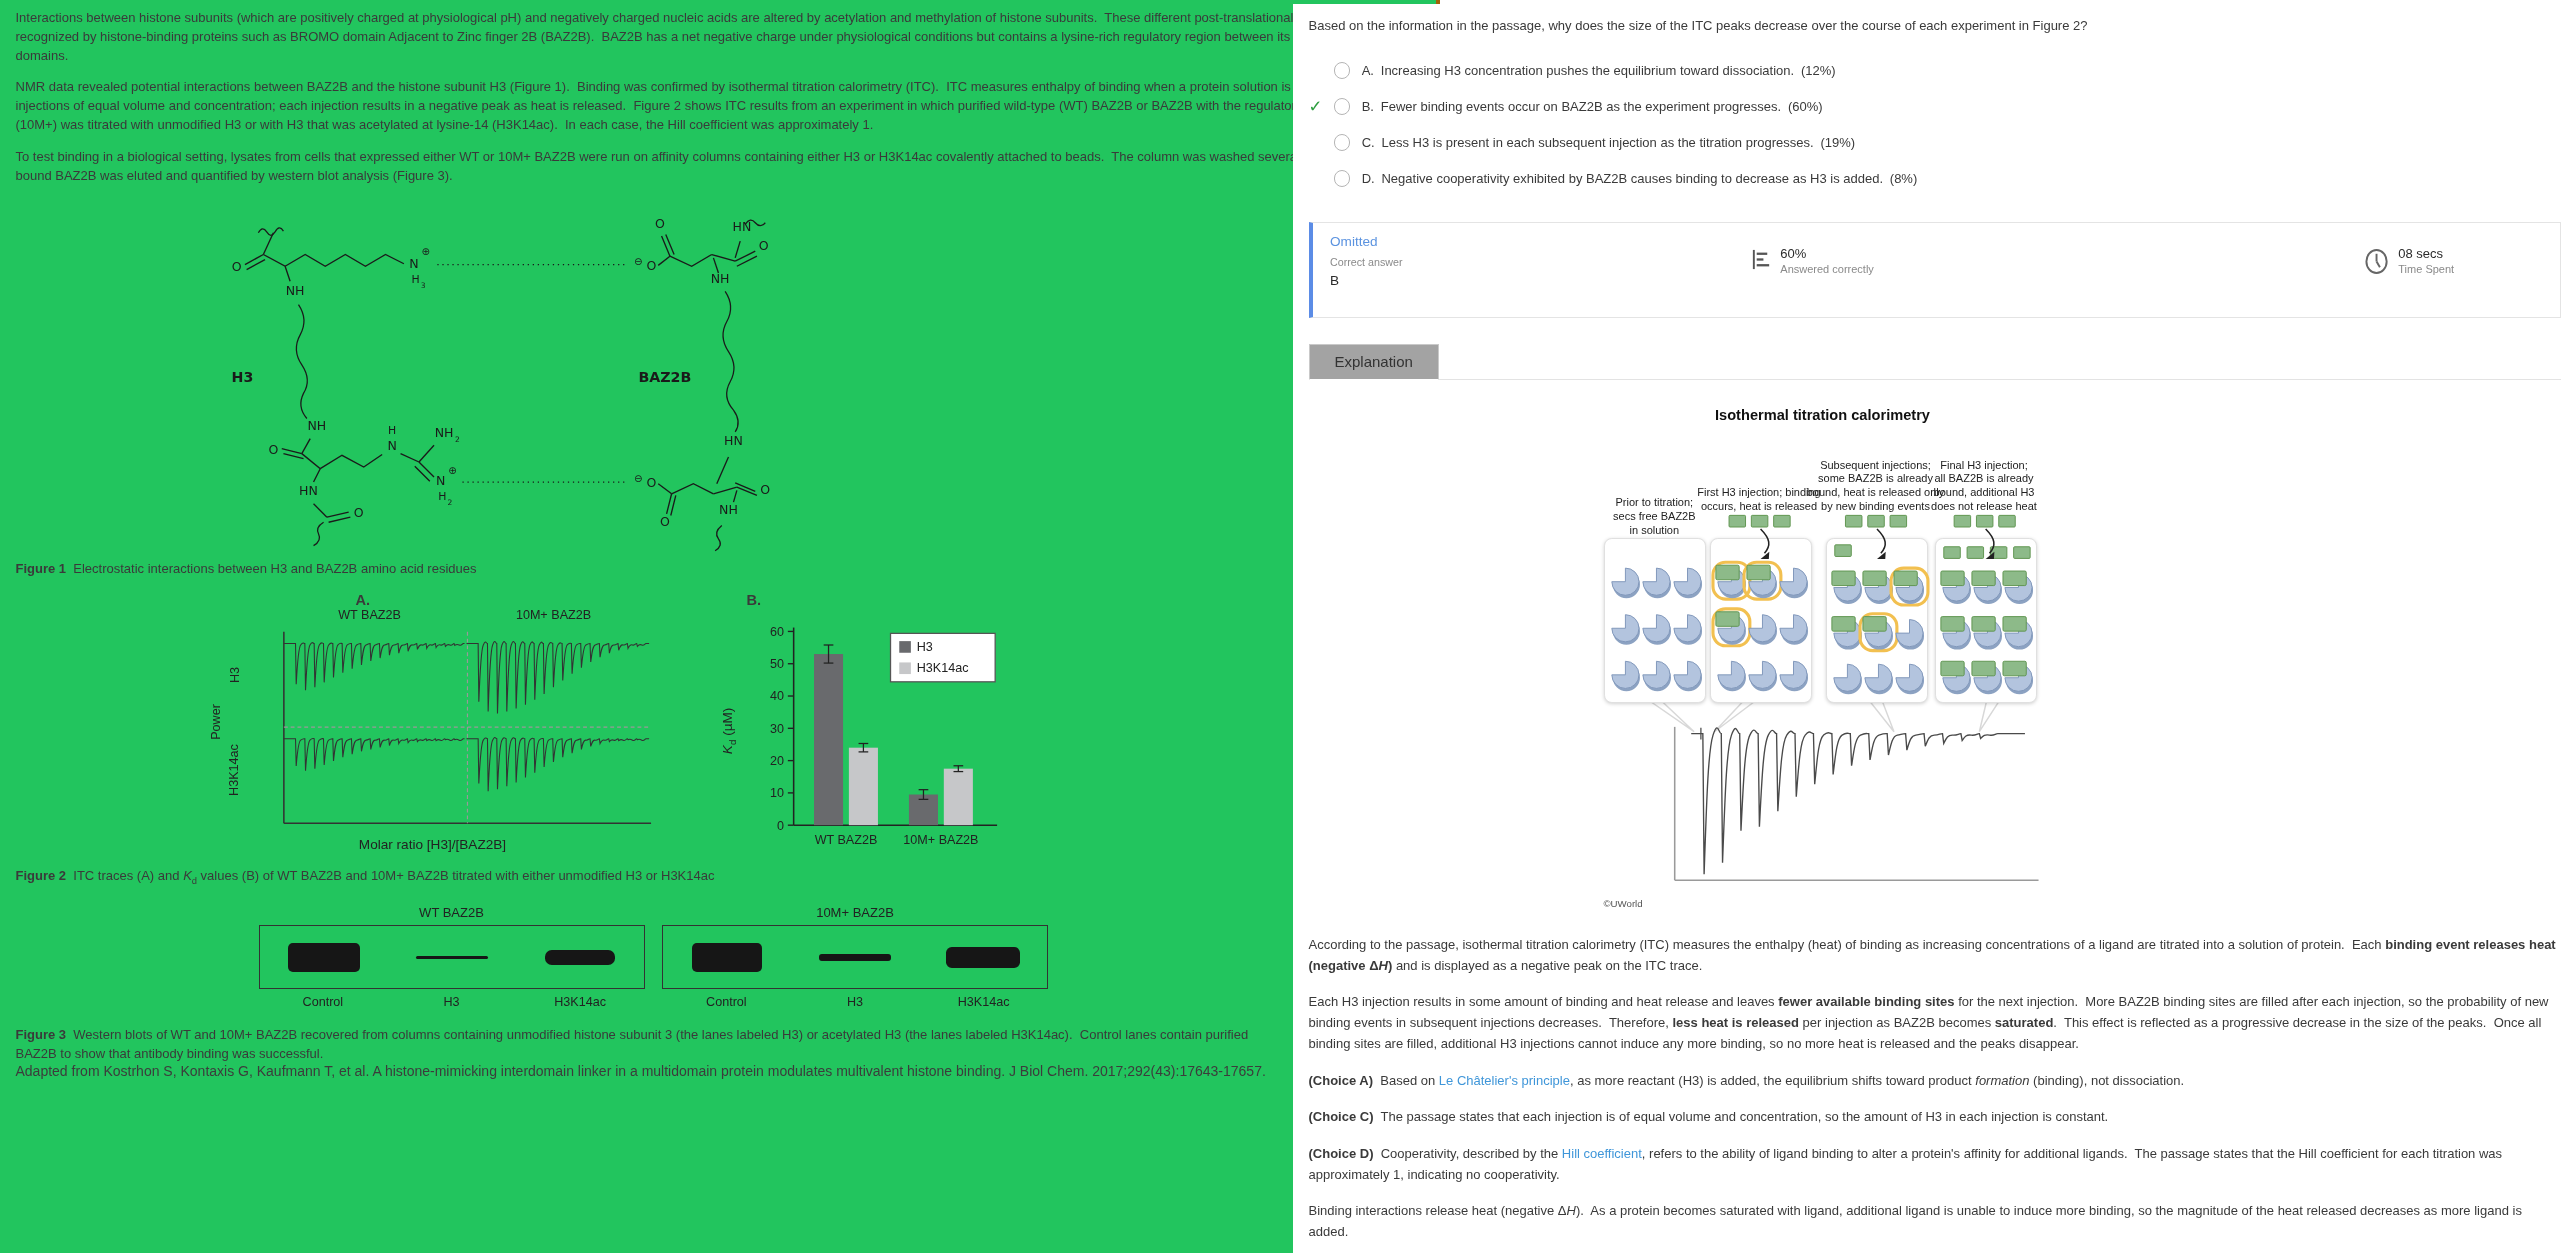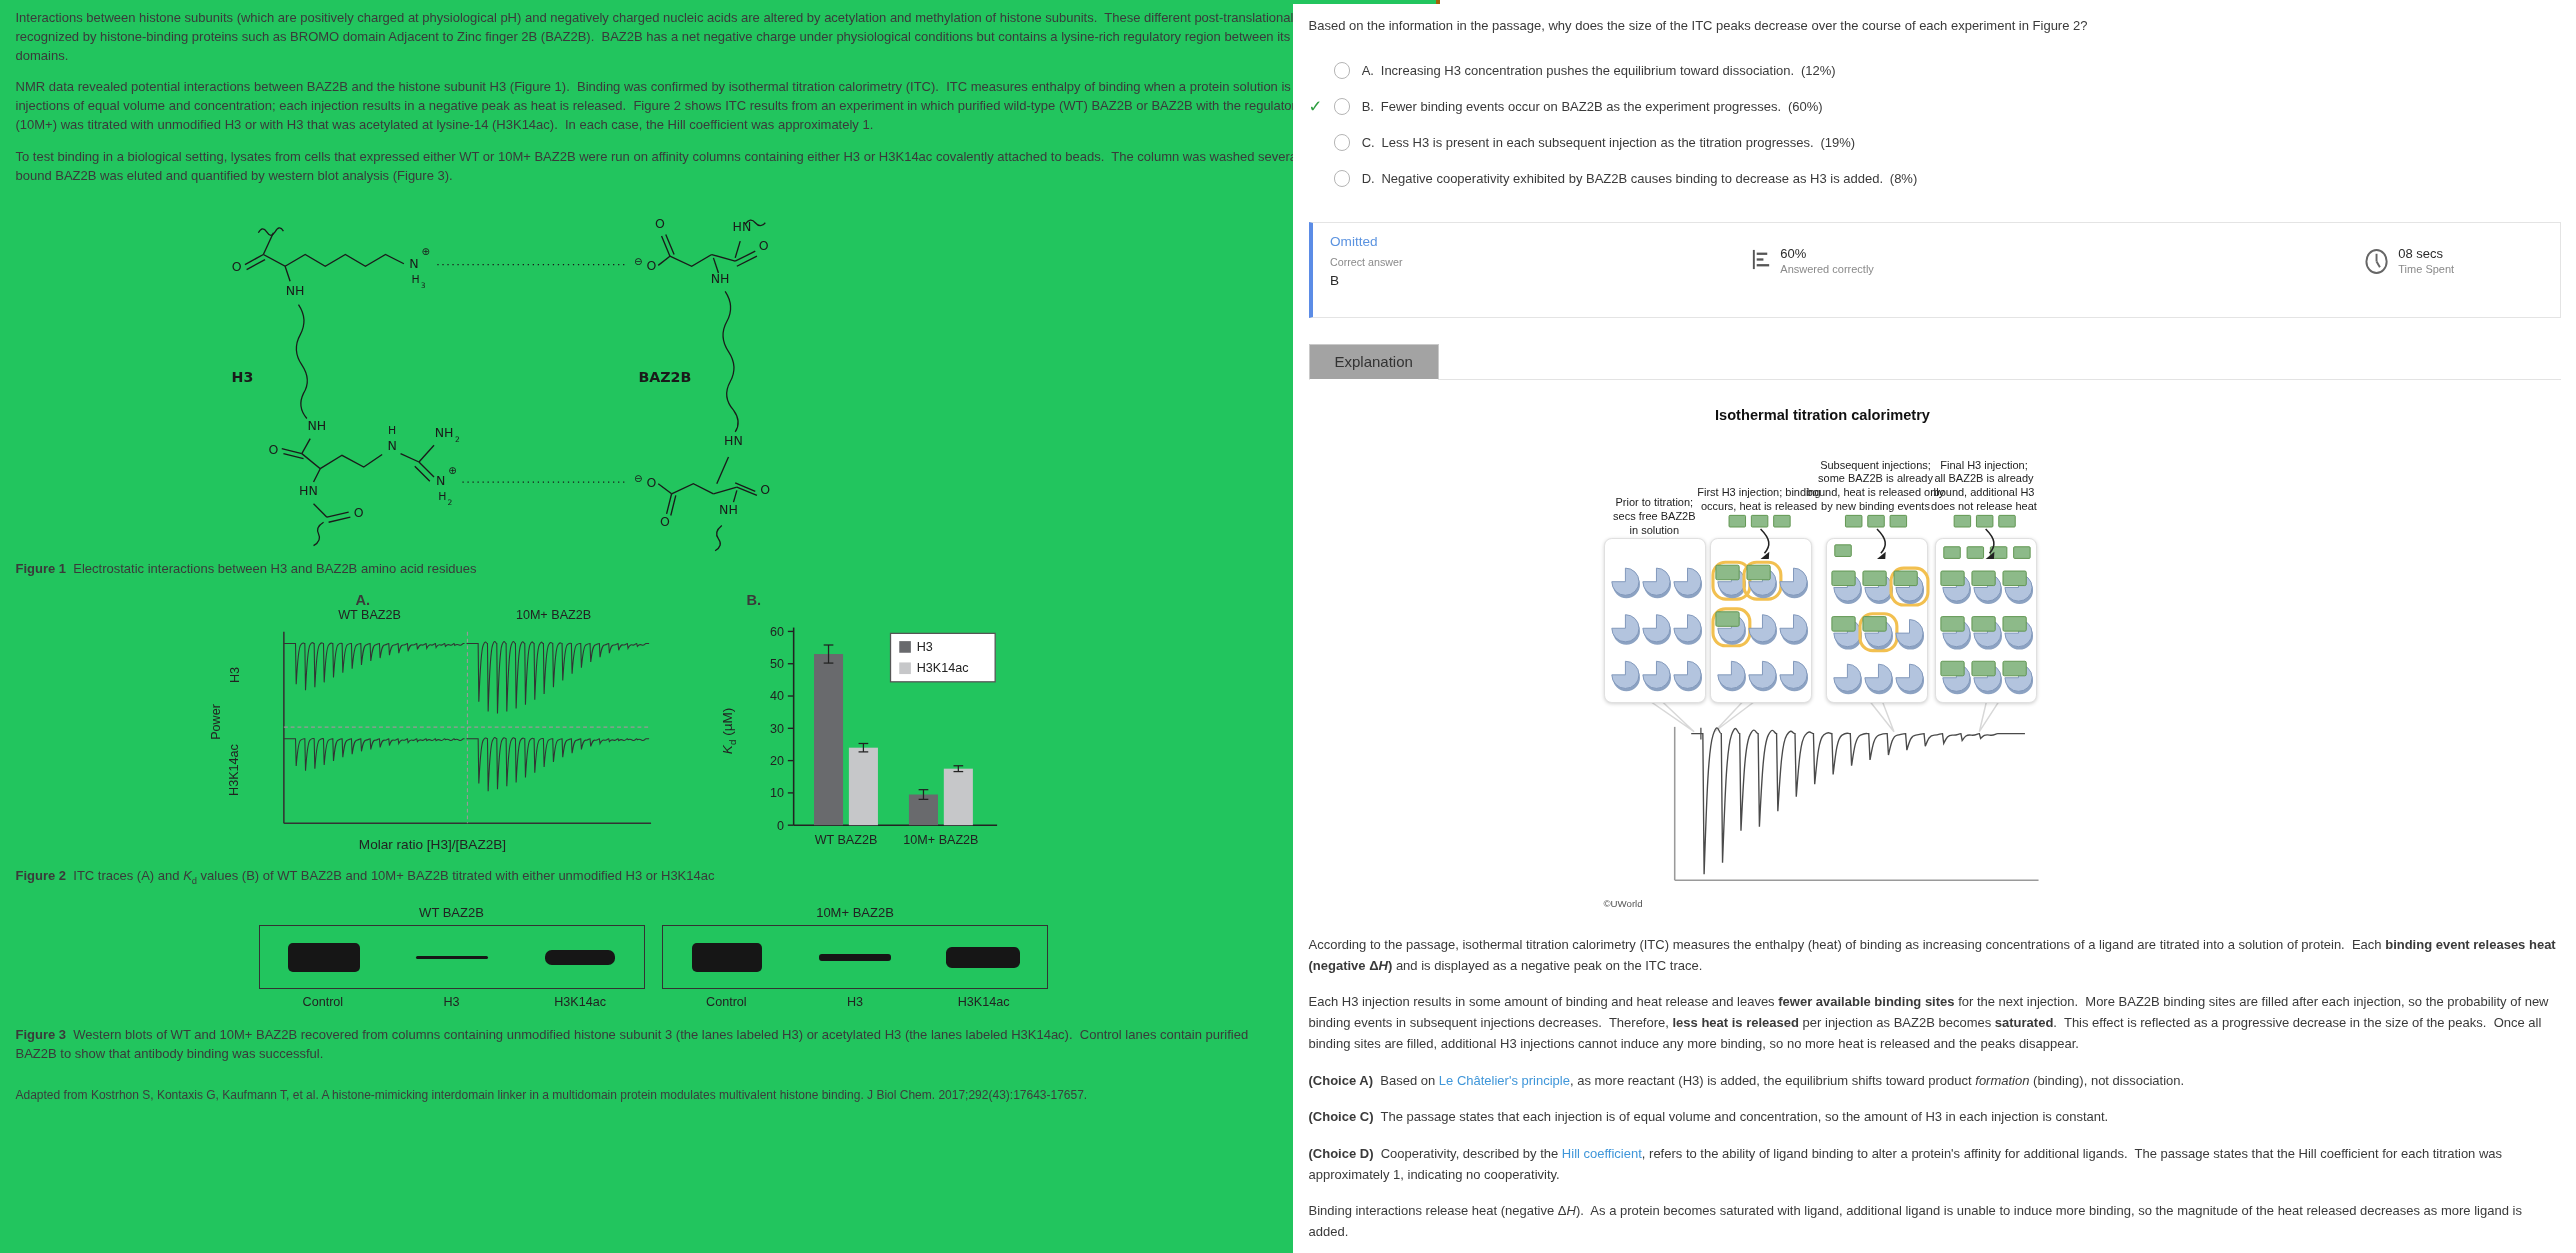--- a/index.html
+++ b/index.html
@@ -6,21 +6,21 @@
   body{width:2576px;height:1254px;position:relative;font-family:"Liberation Sans",sans-serif;color:#3a3a3a;overflow:hidden;}
   .left-panel{position:absolute;left:0;top:0;width:1440px;height:1254px;border-right:4px solid #a16207;padding:7.8px 15.5px;box-sizing:border-box;background:#22c55e;}
   .right-panel{position:absolute;left:1293px;top:4px;width:1283px;height:1254px;padding:7.8px 15.5px;box-sizing:border-box;background:#fff;}
   .para{font-size:13px;line-height:19px;white-space:pre-wrap;margin:0 0 12.6px 0;}
   .rich{white-space:pre-wrap;}
   .b{font-weight:bold;}
   .i{font-style:italic;}
   .sub{vertical-align:sub;font-size:0.72em;}
   .lnk{color:#3f96d9;cursor:pointer;}
   .caption{font-size:13px;line-height:19.4px;margin:3.9px 0 0 0;}
-  .citation{font-size:12px;color:#3c3c3c;margin-top:25px;}
+  .citation{font-size:14px;color:#3c3c3c;}
   
   .fig1-wrap{margin:21.3px 0 5.8px 146px;}
   .fig1-wrap svg{overflow:visible;}
   .bond{stroke:#1a1a1a;stroke-width:1.6;fill:none;}
   .squig{stroke:#1a1a1a;stroke-width:1.5;fill:none;}
   .dots{stroke:#1a1a1a;stroke-width:1.6;stroke-dasharray:1.5 4.5;fill:none;}
   
   .fig2-row{display:flex;gap:54px;margin:13.6px 0 0 194px;}
   .panel-letter{font-weight:bold;font-size:14.6px;}
   .fig2a{position:relative;width:456px;height:250px;}

